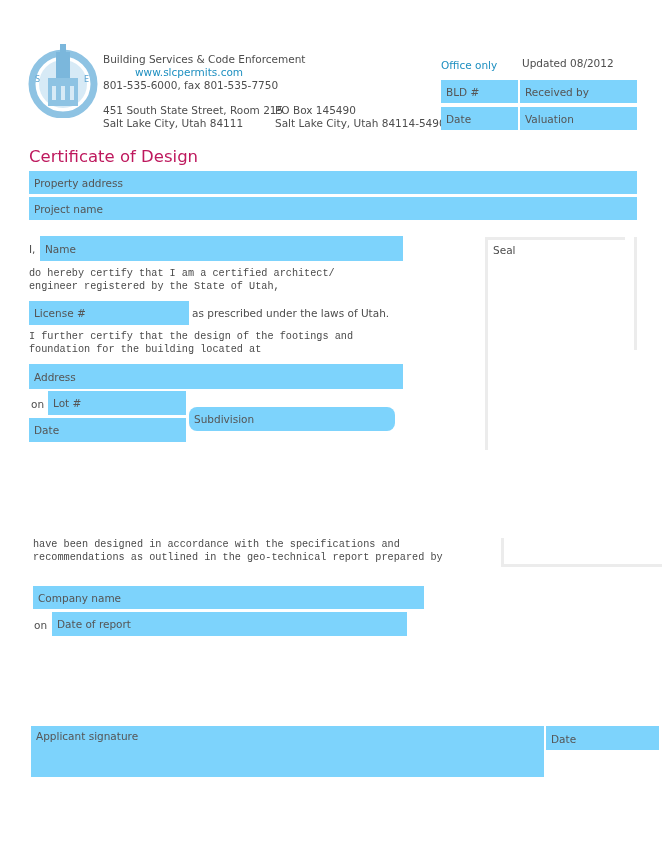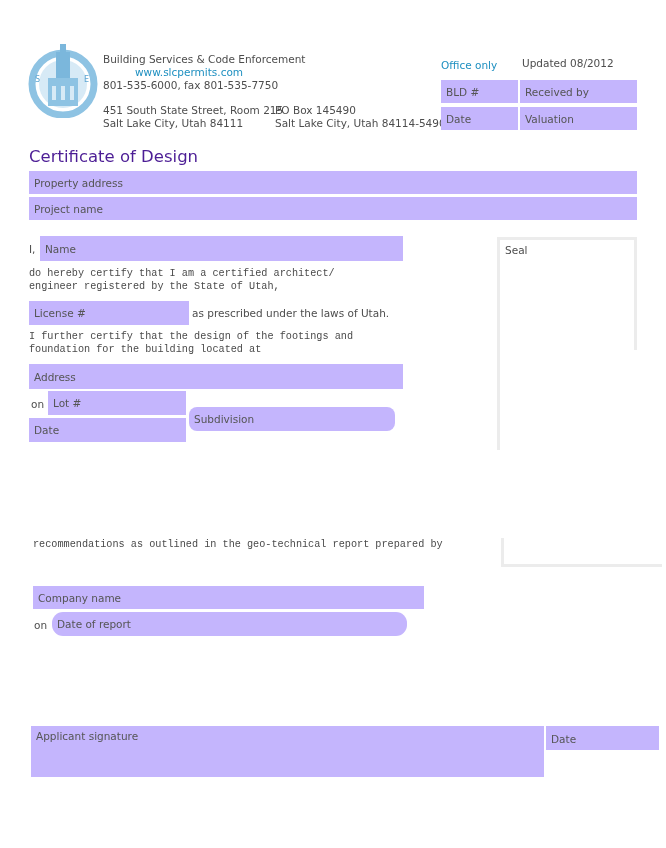--- a/index.html
+++ b/index.html
@@ -1,23 +1,23 @@
 <!DOCTYPE html>
 <html><head>
 <meta charset="utf-8">
 <style>
   html, body { margin:0; padding:0; background:#ffffff; }
   body { width:666px; height:848px; position:relative; overflow:hidden;
          font-family:"DejaVu Sans", sans-serif; color:#4a4a4a; }
   .abs { position:absolute; }
   .txt { font-size:10.5px; line-height:13px; color:#4d4d4d; white-space:nowrap; }
   .blue { color:#1d8fc0; }
-  .field { position:absolute; background:#c4b5fd;text-decoration:underline; }
+  .field { position:absolute; background:#7dd3fc;text-decoration:underline; }
   .field .lbl { position:absolute; left:5px; top:6px; font-size:10.5px; color:#555; white-space:nowrap; }
-  .h1 { font-size:16.5px; color:#4c1d95; }
+  .h1 { font-size:16.5px; color:#be185d; }
   .para { font-size:10.2px; line-height:12.5px; color:#4a4a4a; white-space:nowrap;font-family:Liberation Mono, monospace; }
   .para div { white-space:nowrap; }
   .seal { position:absolute; border-left:3px solid #ececec; border-top:3px solid #ececec; }
 </style>
 </head>
 <body>
 
 <div class="abs" style="left:26px;top:42px;width:74px;height:76px;">
   <svg width="74" height="76" viewBox="0 0 74 76">
     <circle cx="37" cy="42" r="31" fill="none" stroke="#8ec3e3" stroke-width="7"></circle>
@@ -94,37 +94,38 @@
   <span class="lbl">Lot #</span>
 </div>
 <div class="field" style="left:189px;top:407px;width:206px;height:24px;border-radius:8px;">
   <span class="lbl">Subdivision</span>
 </div>
 
 <div class="field" style="left:29px;top:418px;width:157px;height:24px;">
   <span class="lbl">Date</span>
 </div>
 
-<div class="seal" style="left:497px;top:237px;width:137px;height:210px;">
+<div class="seal" style="left:485px;top:237px;width:137px;height:210px;">
   <span class="abs txt" style="left:5px;top:4px;">Seal</span>
 </div>
 <div class="abs" style="left:634px;top:237px;width:3px;height:113px;background:#ececec;"></div>
 
 <div class="abs" style="left:501px;top:538px;width:158px;height:26px;border-left:3px solid #ececec;border-bottom:3px solid #ececec;"></div>
 
 <div class="abs para" style="left:33px;top:539px;">
+  <div>have been designed in accordance with the specifications and</div>
   <div>recommendations as outlined in the geo-technical report prepared by</div>
 </div>
 
 <div class="field" style="left:33px;top:586px;width:374px;height:23px;padding-left:17px;">
   <span class="lbl">Company name</span>
 </div>
 
 <div class="abs txt" style="left:34px;top:619px;">on</div>
-<div class="field" style="left:52px;top:612px;width:355px;height:24px;border-radius:11px;">
+<div class="field" style="left:52px;top:612px;width:355px;height:24px;">
   <span class="lbl">Date of report</span>
 </div>
 
 <div class="field" style="left:31px;top:726px;width:513px;height:51px;">
   <span class="lbl" style="top:4px;">Applicant signature</span>
 </div>
 <div class="field" style="left:546px;top:726px;width:113px;height:24px;">
   <span class="lbl" style="top:7px;">Date</span>
 </div>
 

